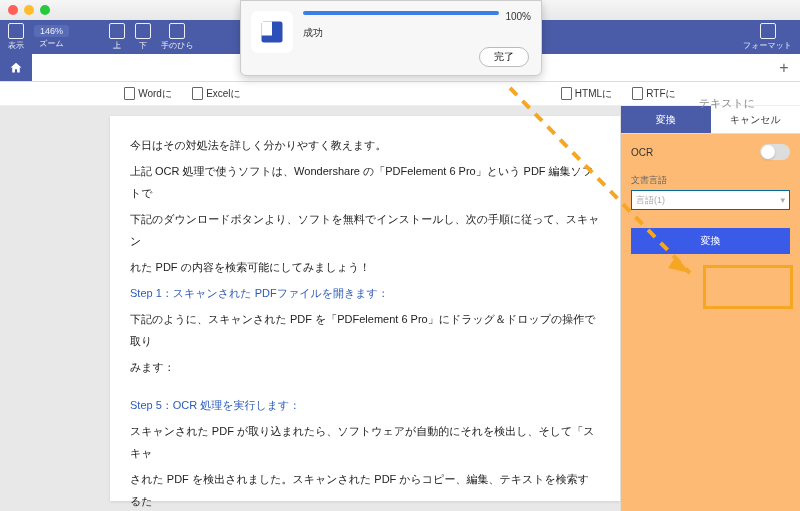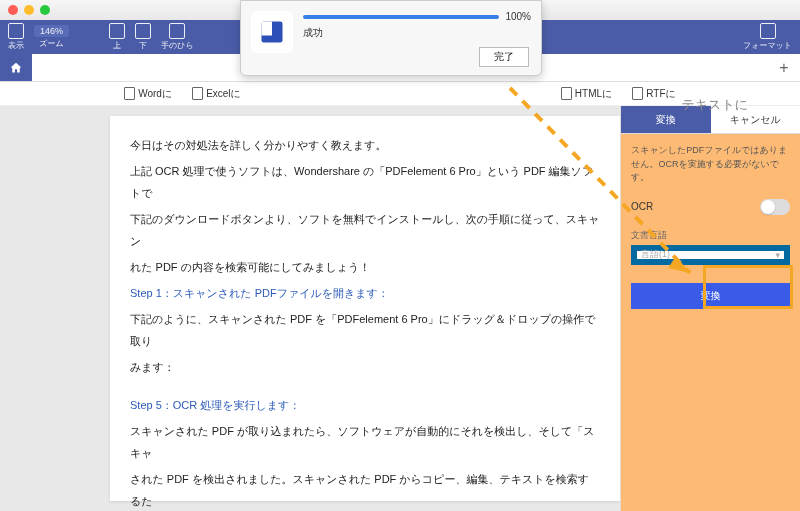--- a/index.html
+++ b/index.html
@@ -27,39 +27,39 @@
 .side{width:180px;background:#fdba74;border-left:1px solid #ddd;font-size:10px;color:#333}
 .side-tabs{display:flex;height:28px}
 .side-tab{flex:1;display:flex;align-items:center;justify-content:center;background:#fff;border-bottom:1px solid #ddd;font-size:10px}
 .side-tab.active{background:#4a5ca8;color:#fff}
 .side-body{padding:10px}
 .side-note{font-size:9px;color:#555;line-height:1.5;margin-bottom:14px}
 .ocr-row{display:flex;justify-content:space-between;align-items:center;margin-bottom:14px}
 .toggle{width:30px;height:16px;background:#ddd;border-radius:8px;position:relative}
 .toggle:after{content:"";position:absolute;width:14px;height:14px;background:#fff;border-radius:50%;top:1px;left:1px;box-shadow:0 1px 2px rgba(0,0,0,.2)}
 .lang-label{font-size:9px;color:#666;margin-bottom:3px}
-.lang-sel{width:100%;height:20px;background:#fff;border:6px solid #0369a1;font-size:9px;padding:0 4px;display:flex;align-items:center;justify-content:space-between;color:#aaa;margin-bottom:18px}
+.lang-sel{width:100%;height:20px;background:#fff;border:1px solid #0369a1;font-size:9px;padding:0 4px;display:flex;align-items:center;justify-content:space-between;color:#aaa;margin-bottom:18px}
 .btn-row{display:flex;gap:8px}
 .btn{flex:1;height:26px;display:flex;align-items:center;justify-content:center;font-size:10px;border:1px solid #ccc;background:#fff;cursor:pointer}
 .btn.primary{background:#3a5ae8;color:#fff;border-color:#3a5ae8}
 .highlight{position:absolute;right:7px;top:265px;width:90px;height:44px;border:3px solid #f5a623;pointer-events:none}
 .modal{position:absolute;left:240px;top:0;width:302px;height:76px;background:#f7f7f7;border:1px solid #ccc;border-radius:0 0 6px 6px;box-shadow:0 3px 10px rgba(0,0,0,.2);padding:10px;display:flex;gap:10px}
 .modal-icon{width:42px;height:42px;background:#fff;border-radius:7px;display:flex;align-items:center;justify-content:center}
 .modal-icon svg{width:28px;height:28px}
 .modal-body{flex:1}
-.prog-row{display:flex;align-items:center;gap:6px;margin-bottom:4px}
+.prog-row{display:flex;align-items:flex-start;gap:6px;margin-bottom:4px}
 .prog{flex:1;height:4px;background:#ddd;border-radius:2px;overflow:hidden}
 .prog-fill{height:100%;width:100%;background:#3a7fe8}
 .prog-pct{font-size:10px;color:#333}
 .success{font-size:10px;color:#333}
-.done-btn{position:absolute;right:12px;bottom:8px;padding:2px 14px;background:#fff;border:1px solid #bbb;border-radius:0;font-size:10px}
+.done-btn{position:absolute;right:12px;bottom:8px;padding:2px 14px;background:#fff;border:1px solid #bbb;border-radius:10px;font-size:10px}
 .arrow{position:absolute;left:490px;top:78px;width:220px;height:210px;pointer-events:none}
 .arrow line{stroke:#f5a623;stroke-width:4;stroke-dasharray:10 8}
 .arrow polygon{fill:#f5a623}
-.tx-label{position:absolute;right:52px;top:96px;font-size:13px;color:#888}
+.tx-label{position:absolute;right:45px;top:96px;font-size:11px;color:#888}
 </style>
 </head>
 <body>
 
 <div class="titlebar">
   <div class="dot r"></div>
   <div class="dot y"></div>
   <div class="dot g"></div>
 </div>
 
@@ -138,21 +138,20 @@
       <p>された PDF を検出されました。スキャンされた PDF からコピー、編集、テキストを検索するた</p>
 
     </div>
   </div>
   <div class="side">
     <div class="side-tabs">
       <div class="side-tab active">変換</div>
       <div class="side-tab">キャンセル</div>
     </div>
     <div class="side-body">
-      <div class="side-note">スキャンしたPDFファイルではありません。OCRを実施する必要がないです。</div>
       <div class="ocr-row">
         <span>OCR</span>
         <div class="toggle"></div>
       </div>
       <div class="lang-label">文書言語</div>
       <div class="lang-sel">
         <span>言語(1)</span>
         <span>▾</span>
       </div>
       <div class="btn-row">

